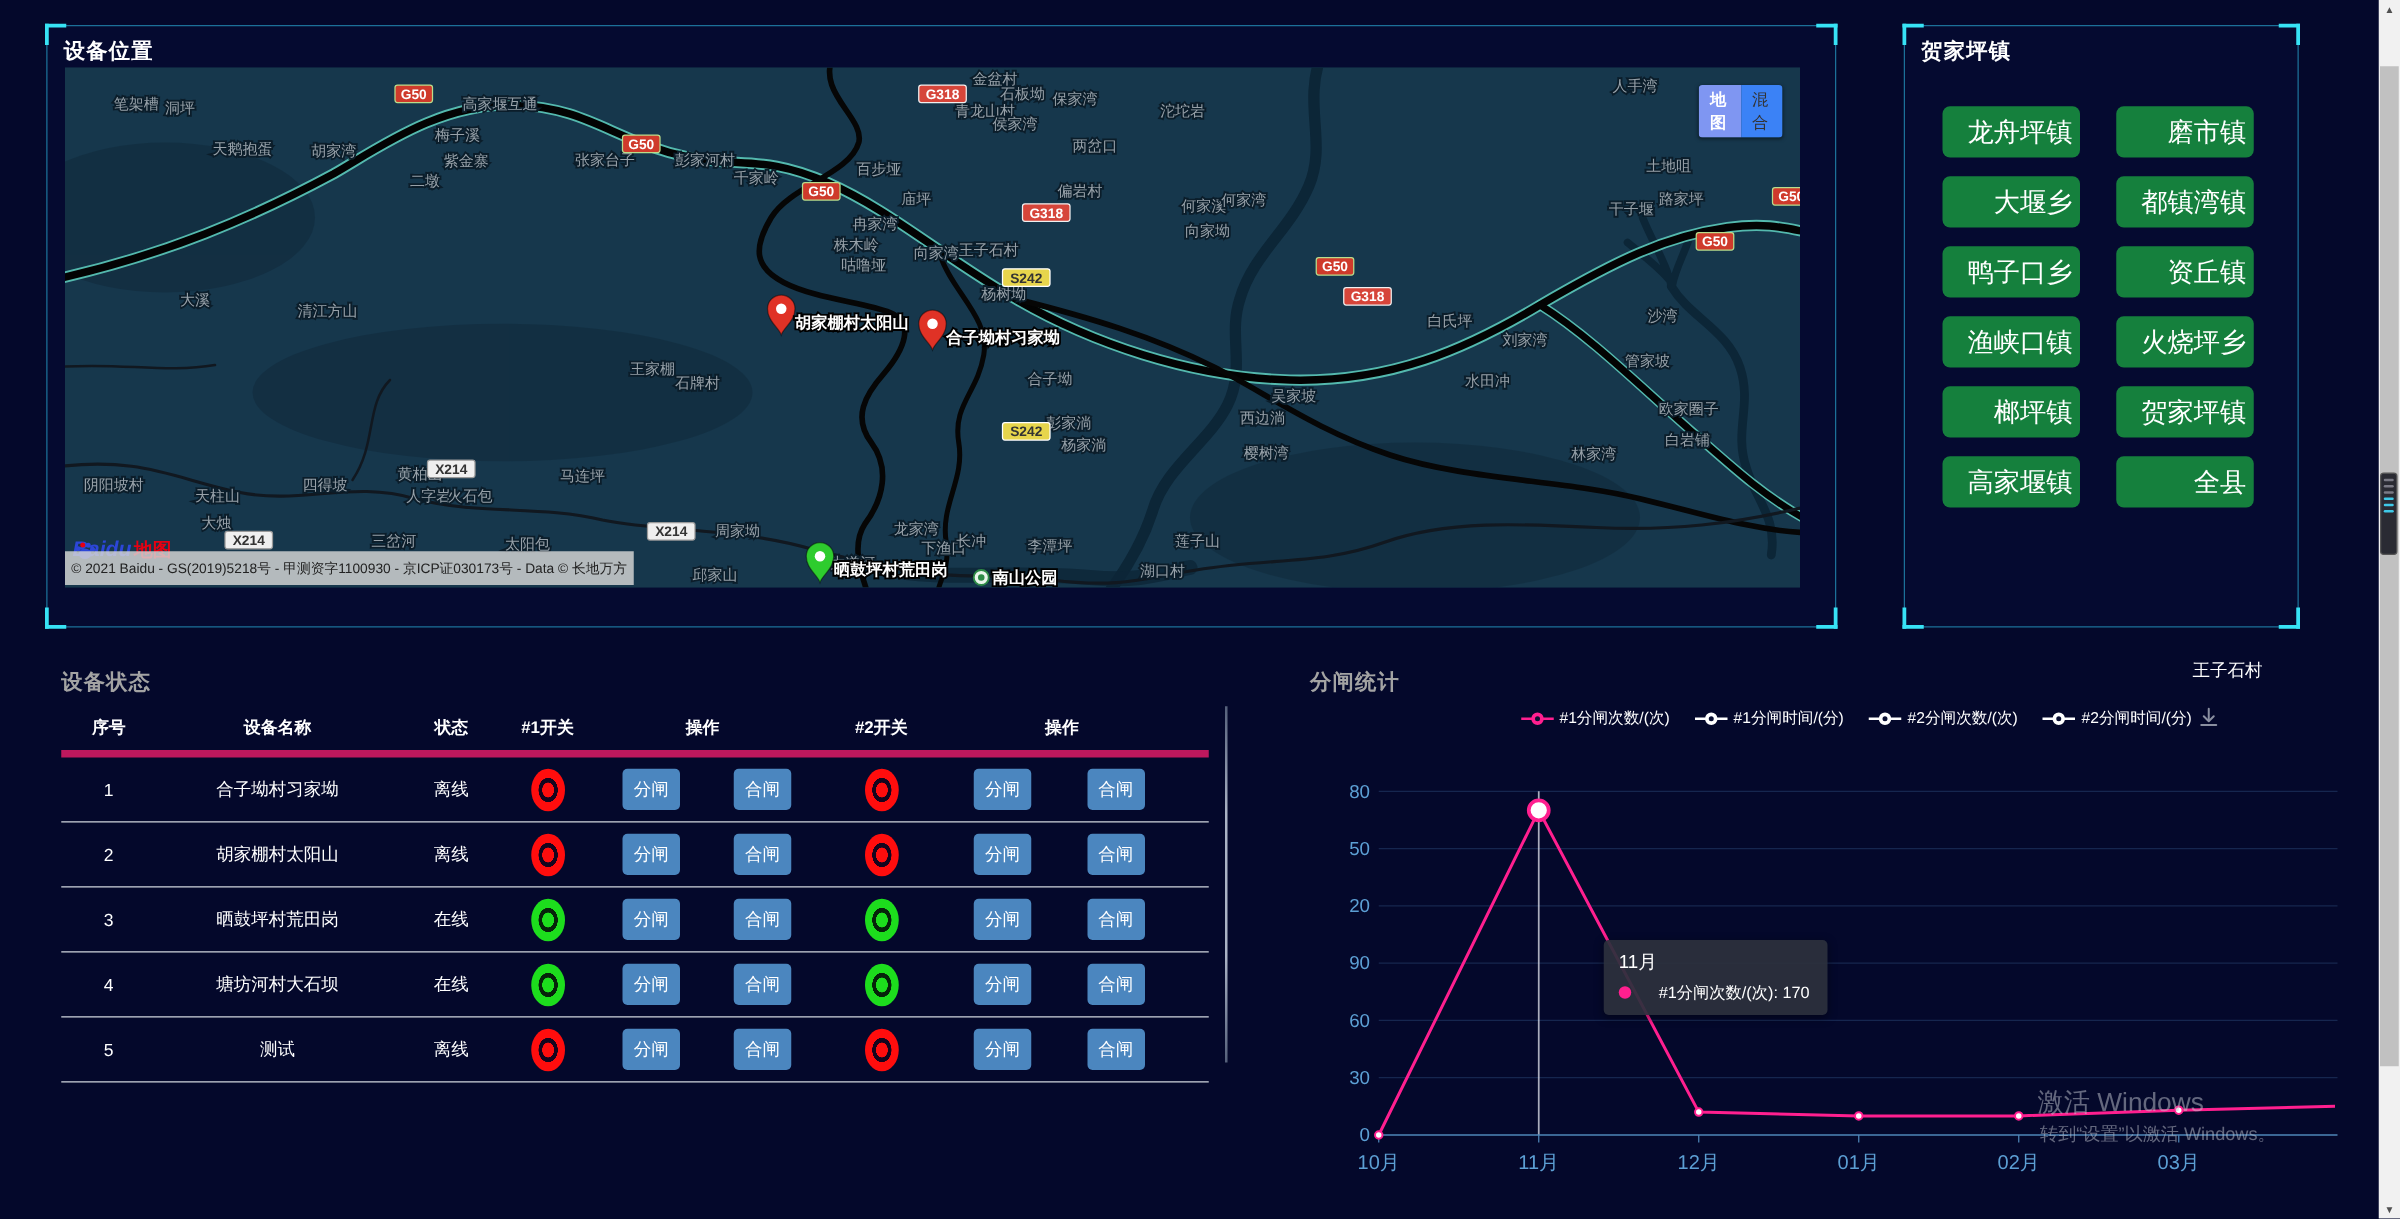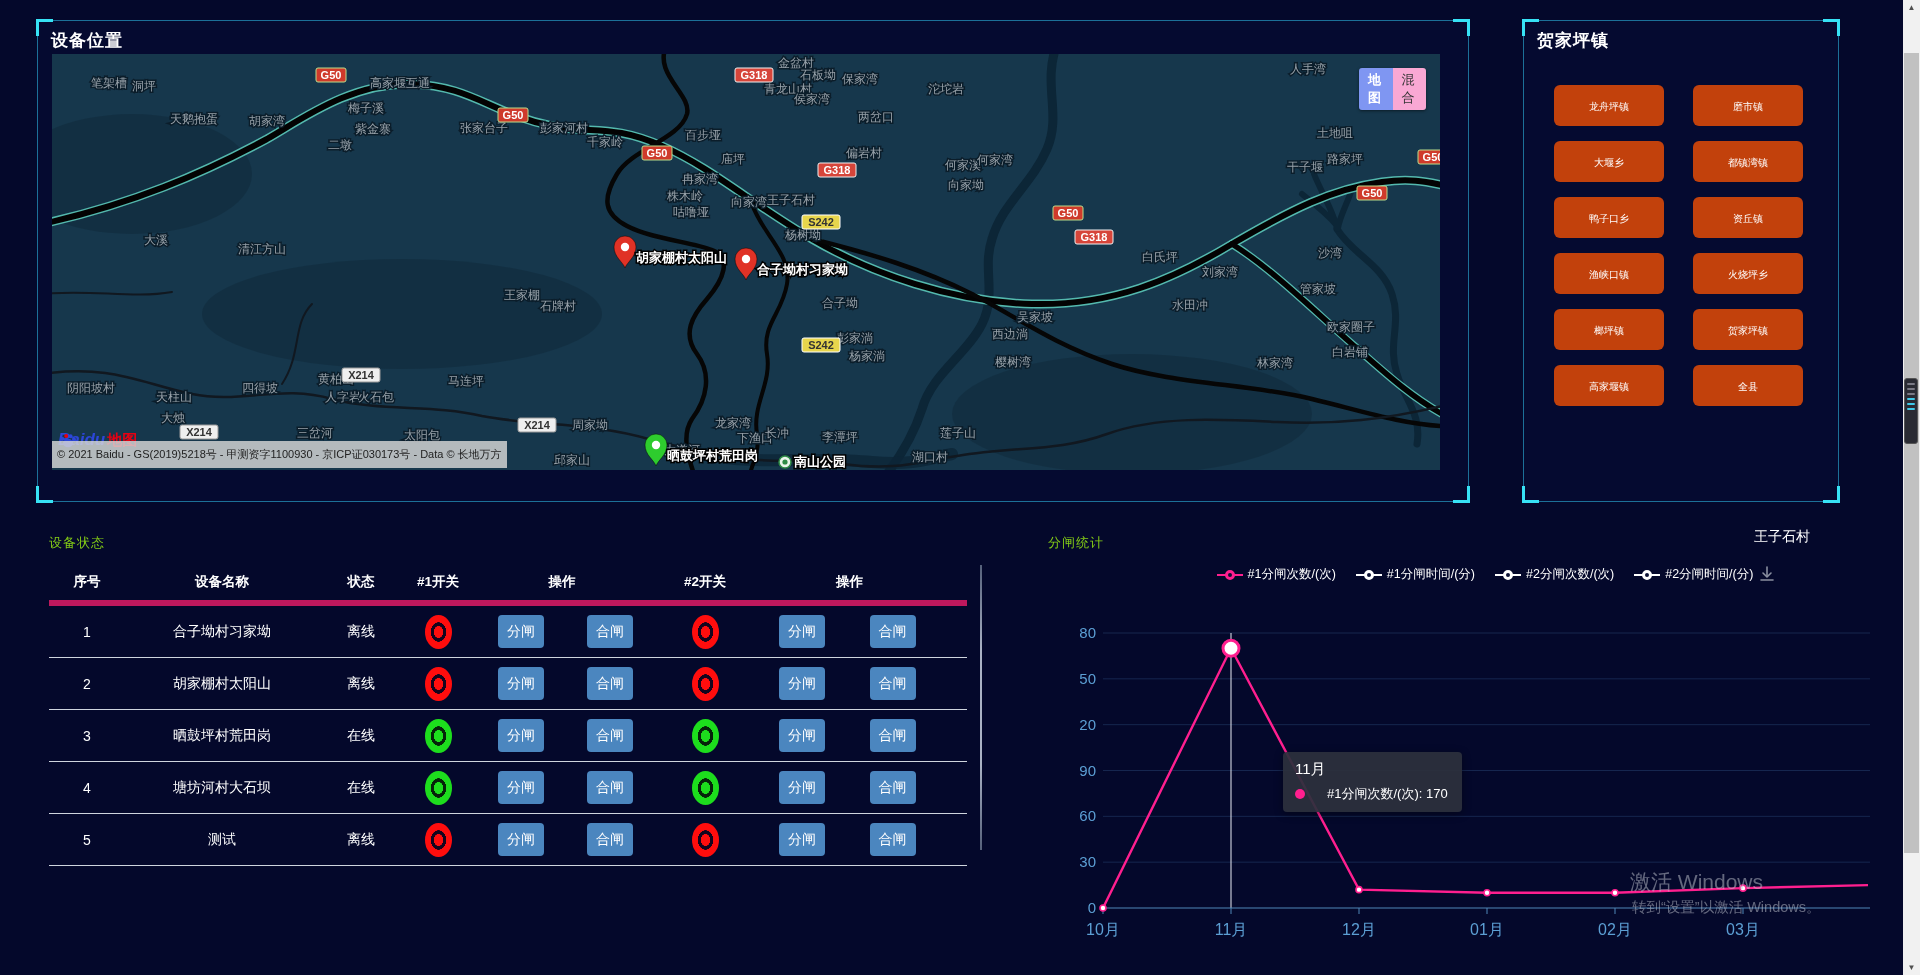--- a/index.html
+++ b/index.html
@@ -6,41 +6,41 @@
   #root{position:relative;width:1920px;height:975px;overflow:hidden;background:#04082b;
         font-family:"Liberation Sans","DejaVu Sans",sans-serif;color:#fff;}
   
   .panel{position:absolute;border:1px solid rgba(47,197,239,.55);background:rgba(12,24,74,.18);}
   .corner{position:absolute;width:14px;height:14px;}
   .corner.tl{left:-2px;top:-2px;border-left:3px solid #37e2f5;border-top:3px solid #37e2f5;}
   .corner.tr{right:-2px;top:-2px;border-right:3px solid #37e2f5;border-top:3px solid #37e2f5;}
   .corner.bl{left:-2px;bottom:-2px;border-left:3px solid #37e2f5;border-bottom:3px solid #37e2f5;}
   .corner.br{right:-2px;bottom:-2px;border-right:3px solid #37e2f5;border-bottom:3px solid #37e2f5;}
   .panel-title{position:absolute;left:13px;top:8px;font-size:17px;font-weight:bold;color:#fff;letter-spacing:1px;}
-  .section-title{position:absolute;font-size:13px;font-weight:normal;color:#84cc16;letter-spacing:1px;}
+  .section-title{position:absolute;font-size:17px;font-weight:bold;color:#a3a3a3;letter-spacing:1px;}
   
   #map{position:absolute;left:52px;top:54px;width:1388px;height:416px;overflow:hidden;background:#16374c;cursor:grab;}
   #map svg{position:absolute;left:0;top:0;}
   .mlabel{font-size:12px;fill:#97a1a9;paint-order:stroke;stroke:#0b1d2a;stroke-width:3px;}
   .pinlabel{font-size:13px;font-weight:bold;fill:#ffffff;paint-order:stroke;stroke:#000;stroke-width:3px;}
   .shield{font-size:11px;font-weight:bold;}
   .map-toggle{position:absolute;right:14px;top:14px;display:flex;box-shadow:0 1px 3px rgba(0,0,0,.5);border-radius:3px;overflow:hidden;font-size:13px;}
   .map-toggle .opt{padding:3px 9px;cursor:pointer;}
   .map-toggle .opt.active{background:#7f96f2;color:#fff;font-weight:bold;}
-  .map-toggle .opt.plain{background:#f9a8d4;color:#333;}
+  .map-toggle .opt.plain{background:#3b82f6;color:#333;}
   .baidu-logo{position:absolute;left:6px;bottom:20px;display:flex;align-items:center;font-weight:bold;font-size:17px;}
   .baidu-logo .bai{color:#2c46d8;font-style:italic;}
   .baidu-logo .ditu{color:#e60012;font-size:15px;margin-left:2px;}
   .map-copy{position:absolute;left:0;bottom:2px;background:rgba(215,215,215,.82);color:#222;
             font-size:11px;padding:6px 5px;white-space:nowrap;}
   
   .addr-grid{position:absolute;left:30px;top:64px;width:254px;display:grid;grid-template-columns:110px 110px;
              column-gap:29px;row-gap:15px;}
-  .addr-btn{width:110px;height:41px;background:#c2410c;border:none;border-radius:6px;color:#fff;
-            font-size:10px;font-family:inherit;cursor:pointer;line-height:41px;text-align:center;}
+  .addr-btn{width:110px;height:41px;background:#15803d;border:none;border-radius:6px;color:#fff;
+            font-size:21px;font-family:inherit;cursor:pointer;line-height:41px;text-align:right;}
   
   #status-table{position:absolute;left:49px;top:563px;width:918px;}
   .trow{display:grid;grid-template-columns:76px 194px 84px 70px 96px 82px 108px 86px 95px;align-items:center;}
   .thead{height:37px;border-bottom:6px solid #be185d;font-weight:bold;font-size:13.5px;}
   .tbody-row{height:51px;border-bottom:1px solid #cfd5de;font-size:14px;}
   .tc{text-align:center;}
   .op-btn{width:46px;height:33px;margin:0 auto;background:#4b86bf;border:none;border-radius:4px;
           color:#fff;font-size:14px;font-family:inherit;cursor:pointer;}
   .led{width:27px;height:34px;border-radius:50%;margin:0 auto;}
   .led.off{background:radial-gradient(closest-side,#ff0d0d 0 34%,#14051e 36% 56%,#ff0d0d 58% 100%);}

